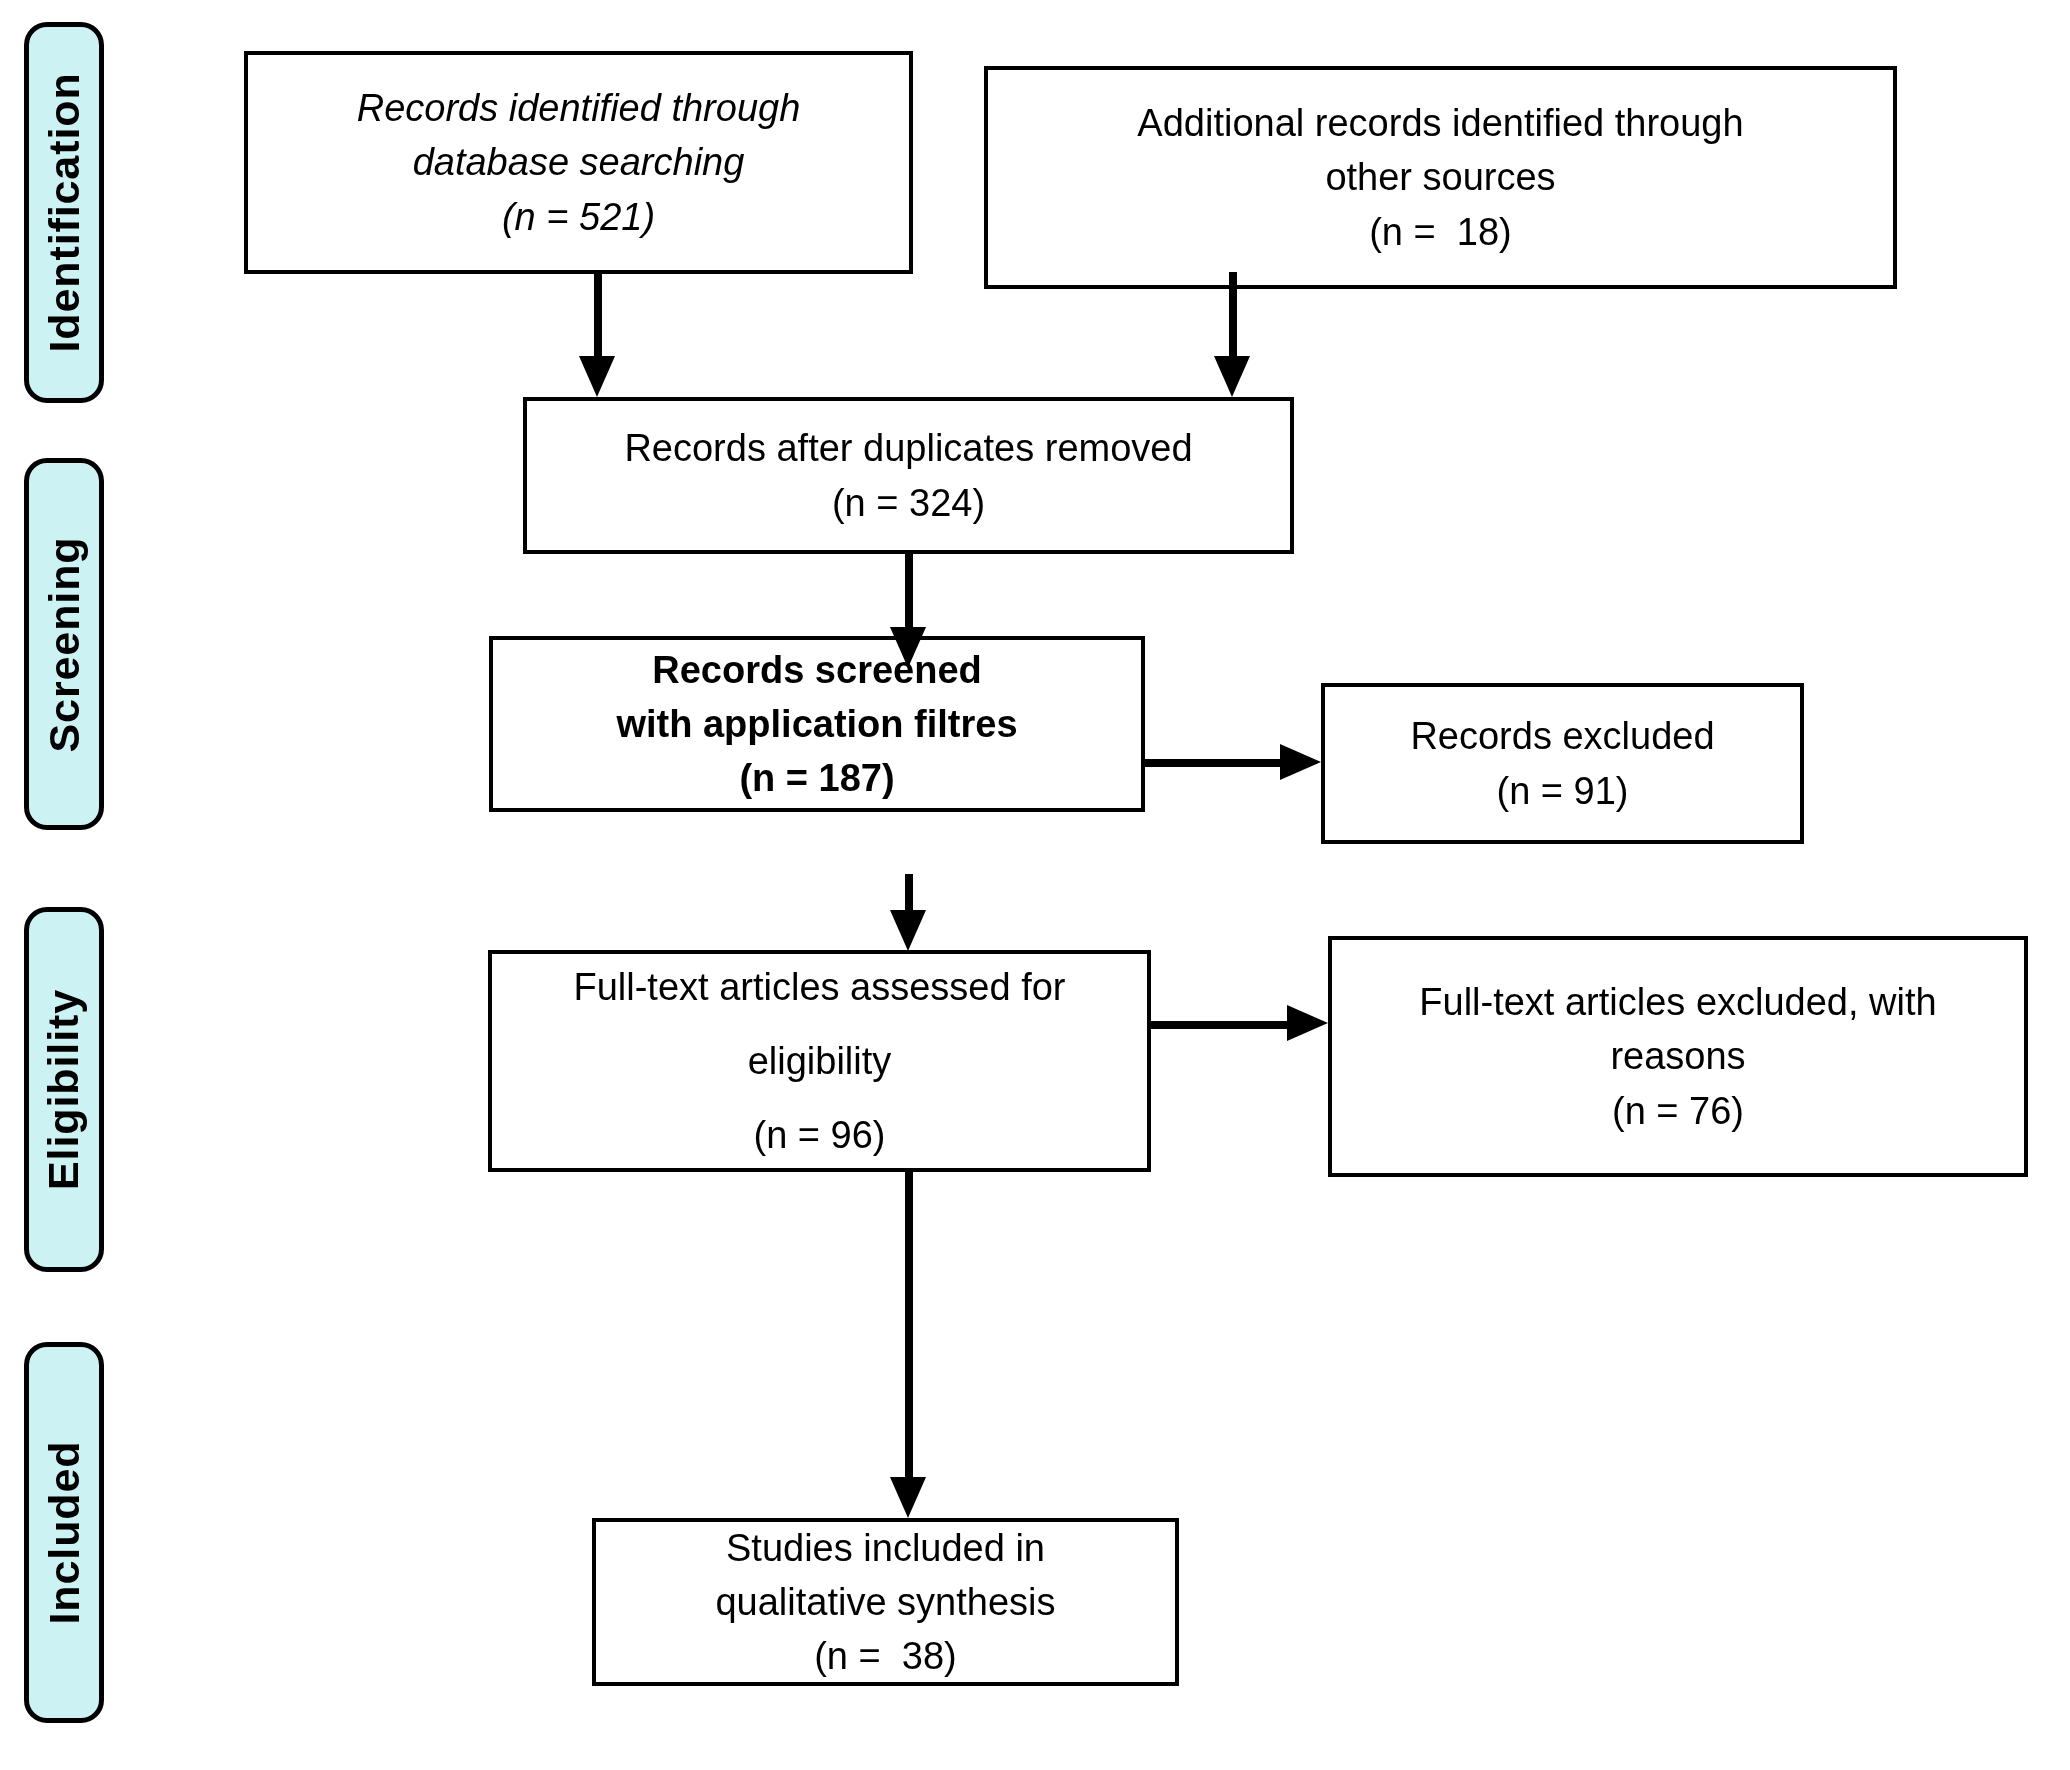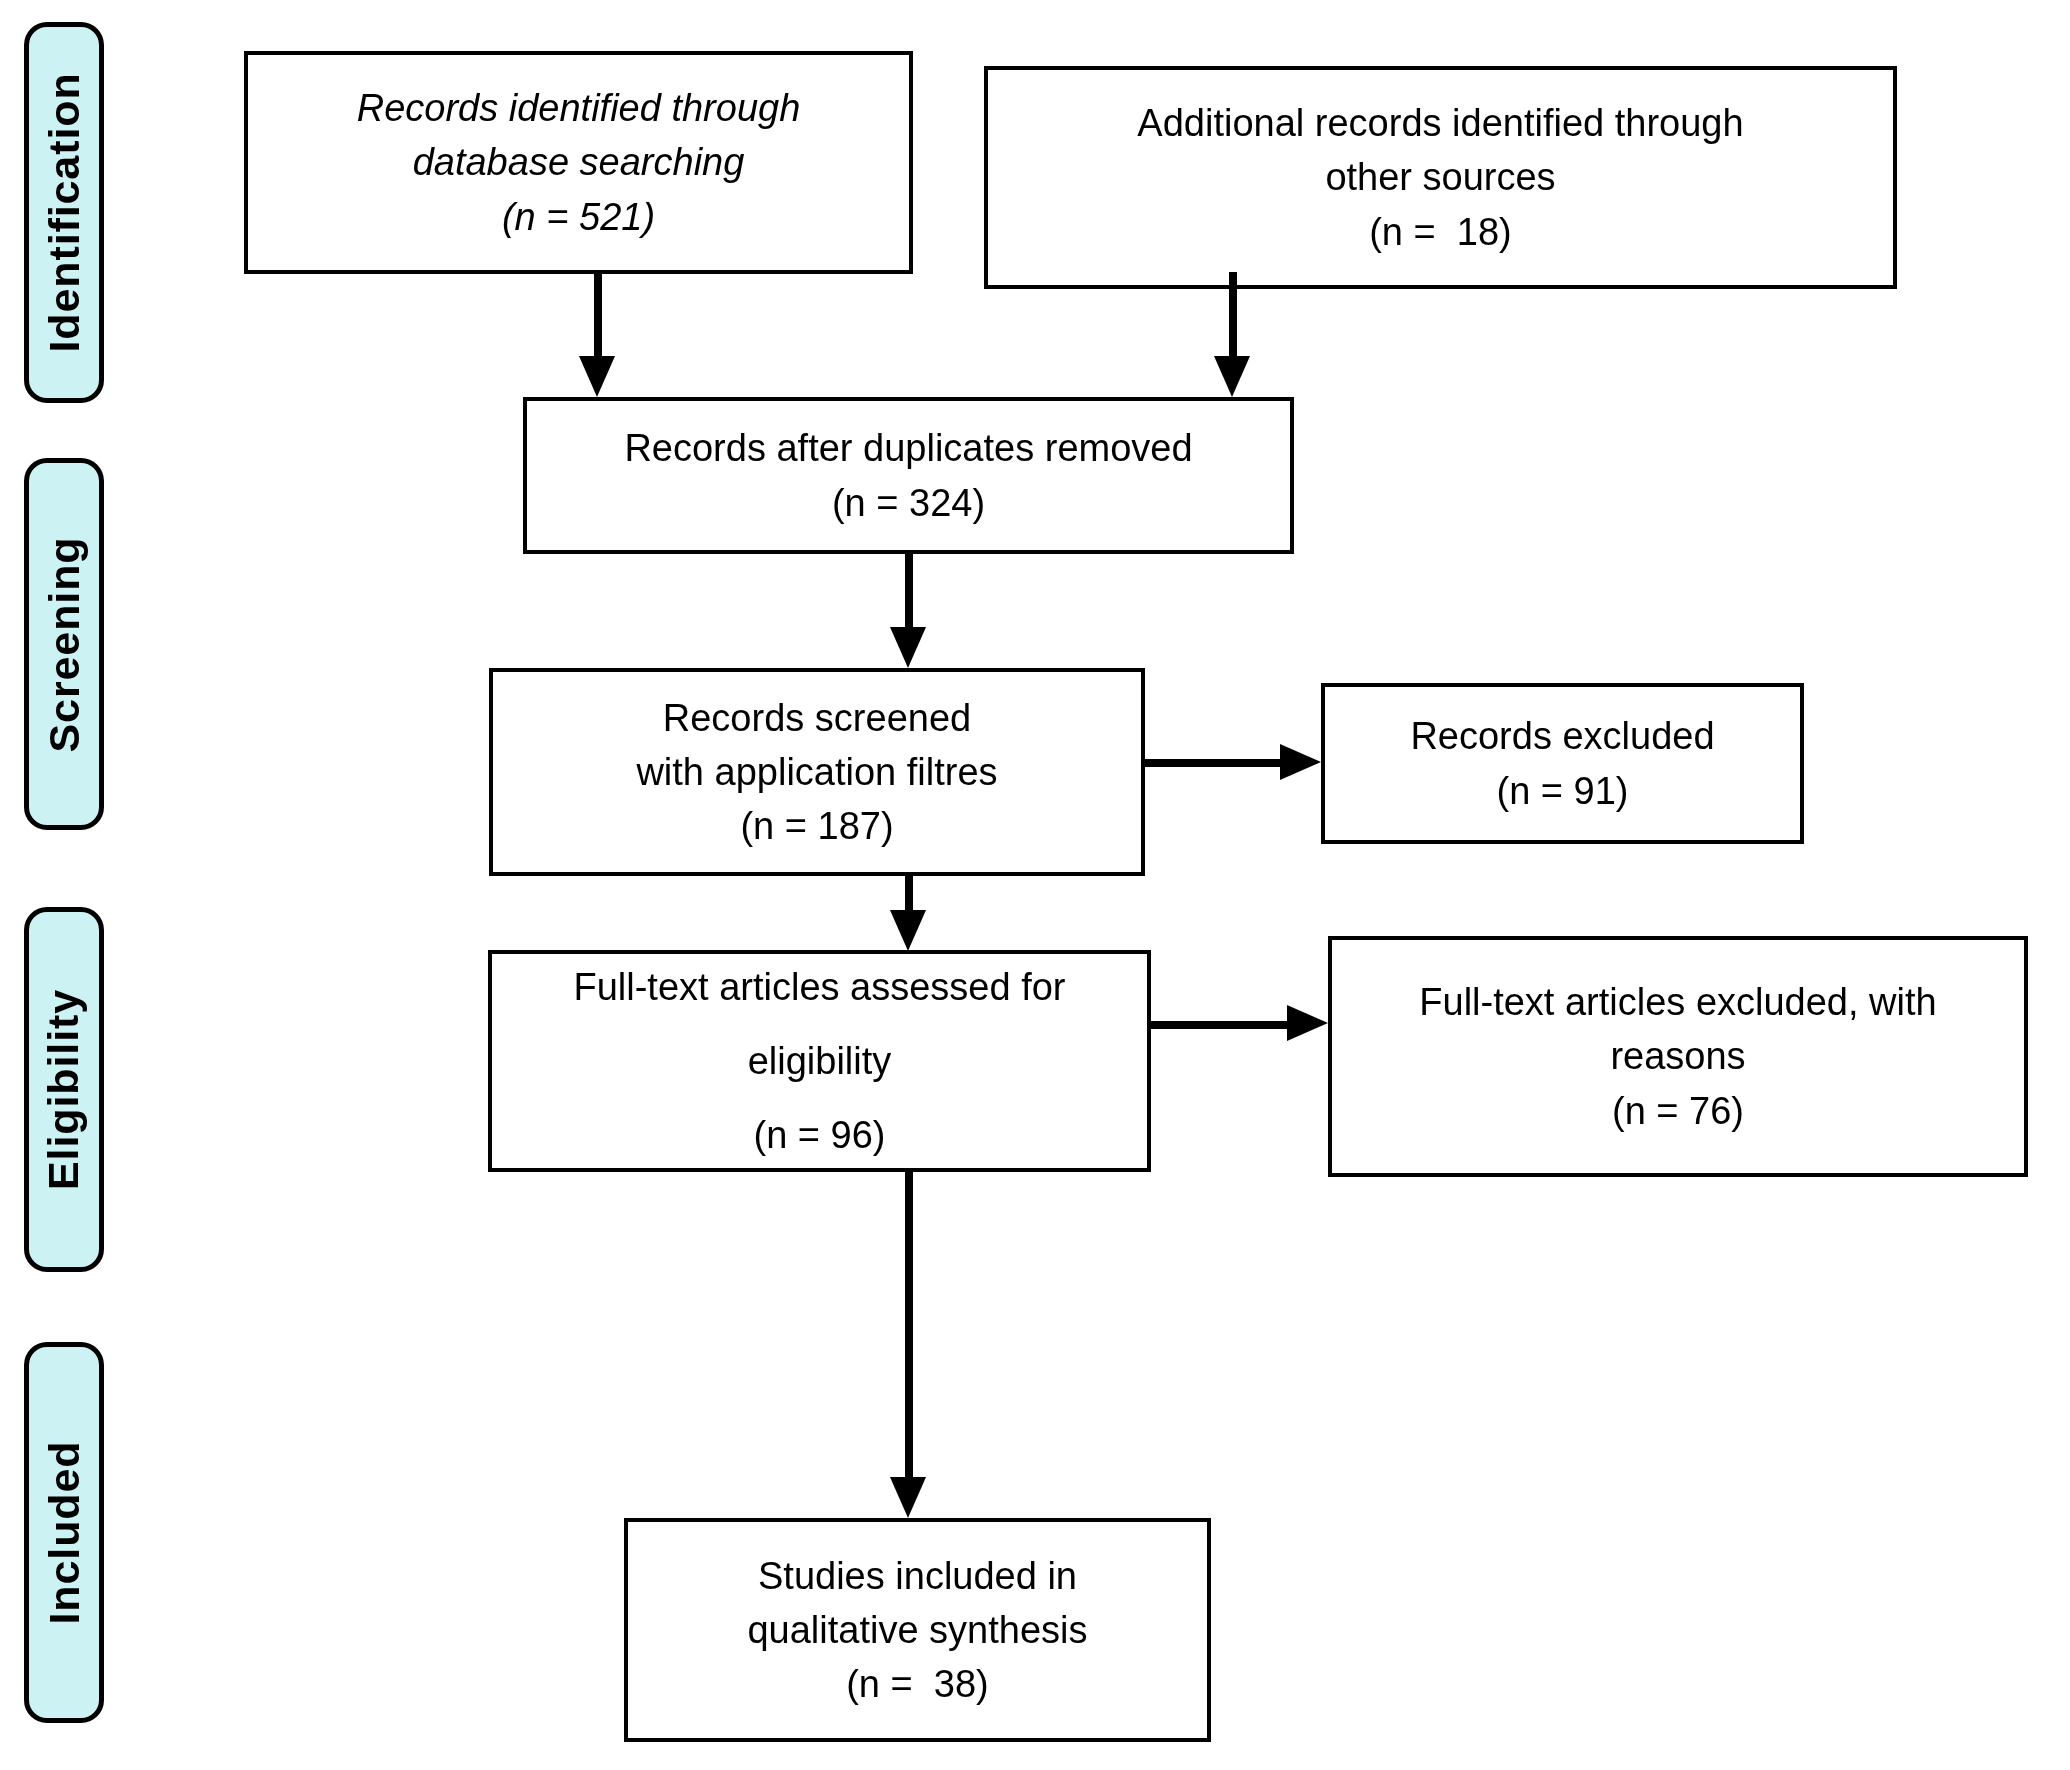--- a/index.html
+++ b/index.html
@@ -54,25 +54,25 @@
     text-align: center;
     color: #000;
     font-size: 38px;
     line-height: 1.43;
   }
   .fbox .line { white-space: pre; }
 
   .box-records-identified { left: 244px;  top: 51px;   width: 669px;  height: 223px; font-style: italic; }
   .box-additional-records { left: 956px; top: 66px;   width: 913px; height: 223px; margin-left: 28px; }
   .box-duplicates-removed { left: 523px;  top: 397px;  width: 771px;  height: 157px; text-align: center; }
-  .box-records-screened   { left: 489px;  top: 668px;  width: 656px;  height: 208px; }
+  .box-records-screened   { left: 489px;  top: 636px;  width: 656px;  height: 176px; font-weight: bold; }
   .box-records-excluded   { left: 1321px; top: 683px;  width: 483px;  height: 161px; }
   .box-fulltext-assessed  { left: 488px;  top: 950px; width: 663px;  height: 222px; gap: 20px; }
   .box-fulltext-excluded  { left: 1328px; top: 936px; width: 700px;  height: 241px; }
-  .box-studies-included   { left: 624px;  top: 1518px; width: 587px;  height: 224px; }
+  .box-studies-included   { left: 592px;  top: 1518px; width: 587px;  height: 168px; }
 
   
   .vline {
     position: absolute;
     width: 8px;
     background: #000;
   }
   .hline {
     position: absolute;
     height: 8px;

